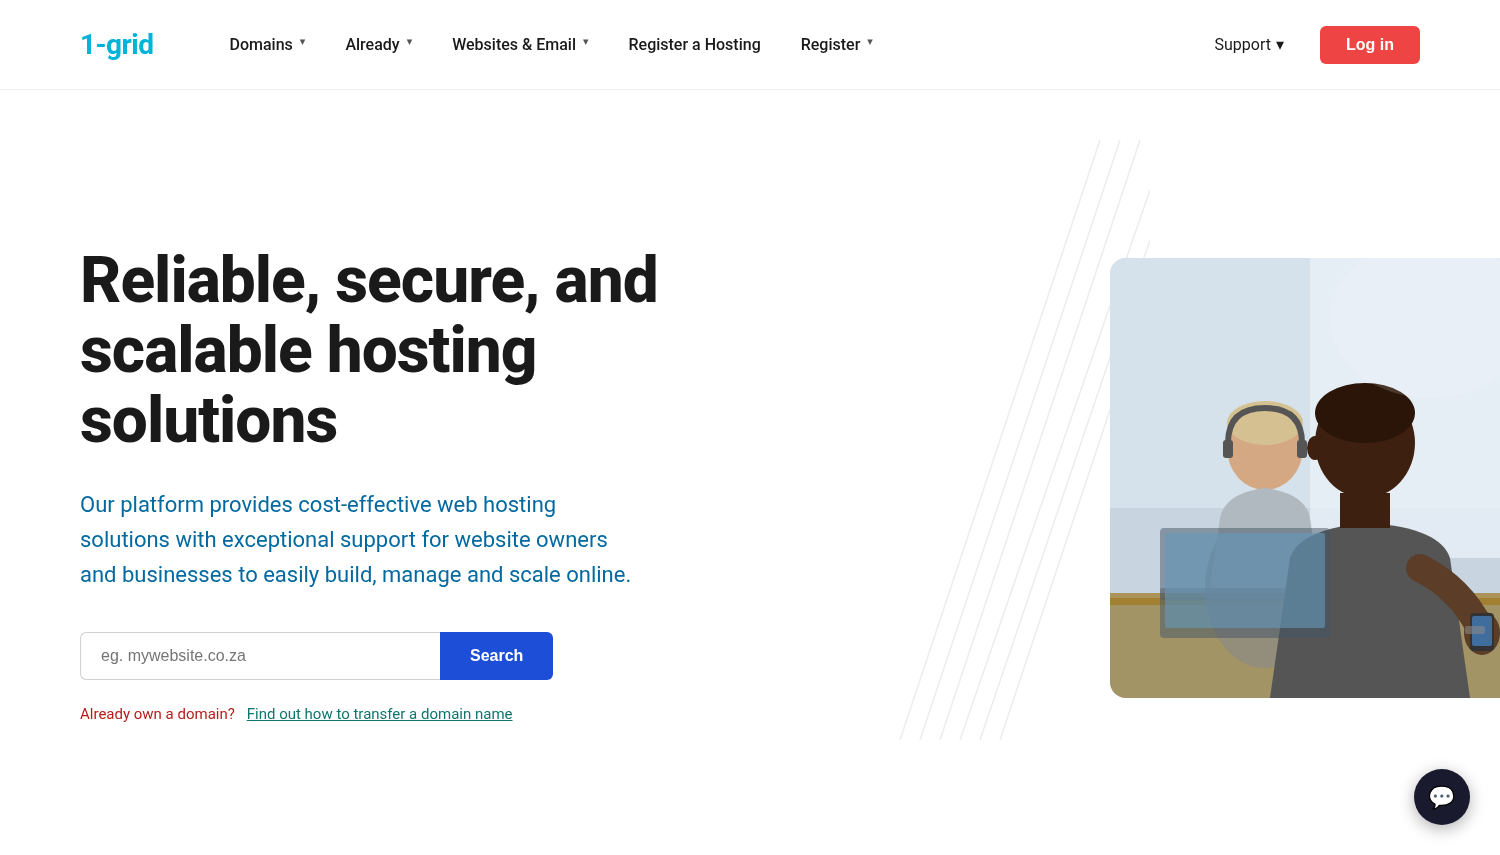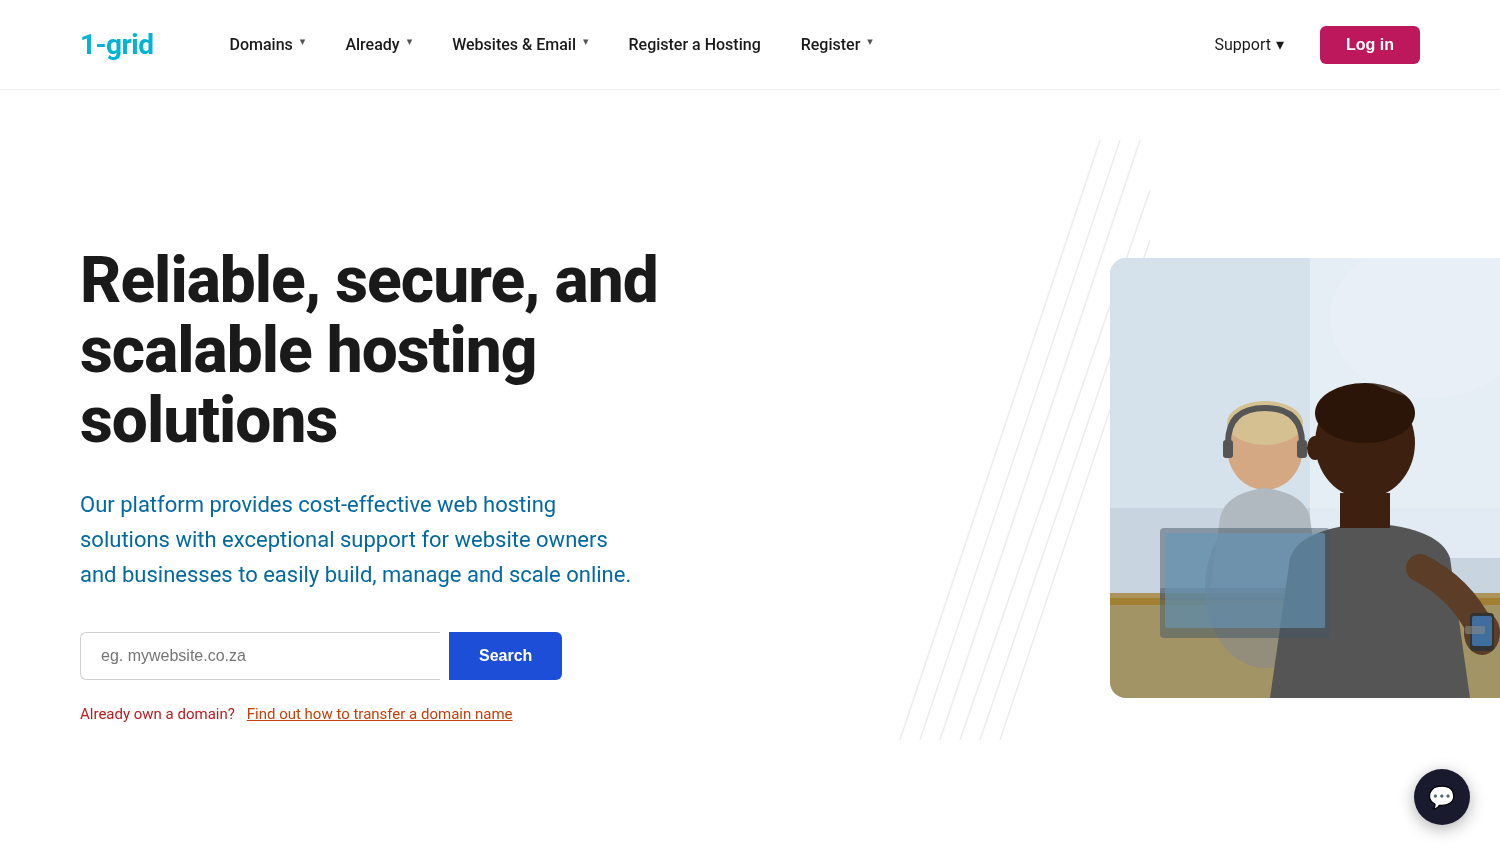--- a/index.html
+++ b/index.html
@@ -82,21 +82,21 @@
       align-items: center;
       gap: 5px;
       padding: 8px 16px;
       font-size: 16px;
       font-weight: 400;
       color: #1a1a1a;
       cursor: pointer;
     }
 
     .btn-login {
-      background: #be185d;
+      background: #ef4444;
       color: #fff;
       border: none;
       padding: 10px 26px;
       font-size: 16px;
       font-weight: 600;
       border-radius: 6px;
       cursor: pointer;
       transition: background 0.15s;
     }
 
@@ -130,21 +130,21 @@
       font-size: 22px;
       color: #0369a1;
       line-height: 1.6;
       margin-bottom: 40px;
       max-width: 560px;
     }
 
     .search-row {
       display: flex;
       align-items: stretch;
-      gap: 9px;
+      gap: 0;
       margin-bottom: 24px;
     }
 
     .search-input {
       flex: 1;
       max-width: 360px;
       padding: 14px 20px;
       font-size: 16px;
       border: 1.5px solid #d0d0d0;
       border-right: none;
@@ -165,21 +165,21 @@
       cursor: pointer;
       transition: background 0.15s;
     }
 
     .transfer-text {
       font-size: 15px;
       color: #b91c1c;
     }
 
     .transfer-link {
-      color: #c2410c;
+      color: #0f766e;
       text-decoration: underline;
       cursor: pointer;
       font-size: 15px;
     }
 
     
     .hero-image-area {
       position: absolute;
       right: 0;
       top: 0;

